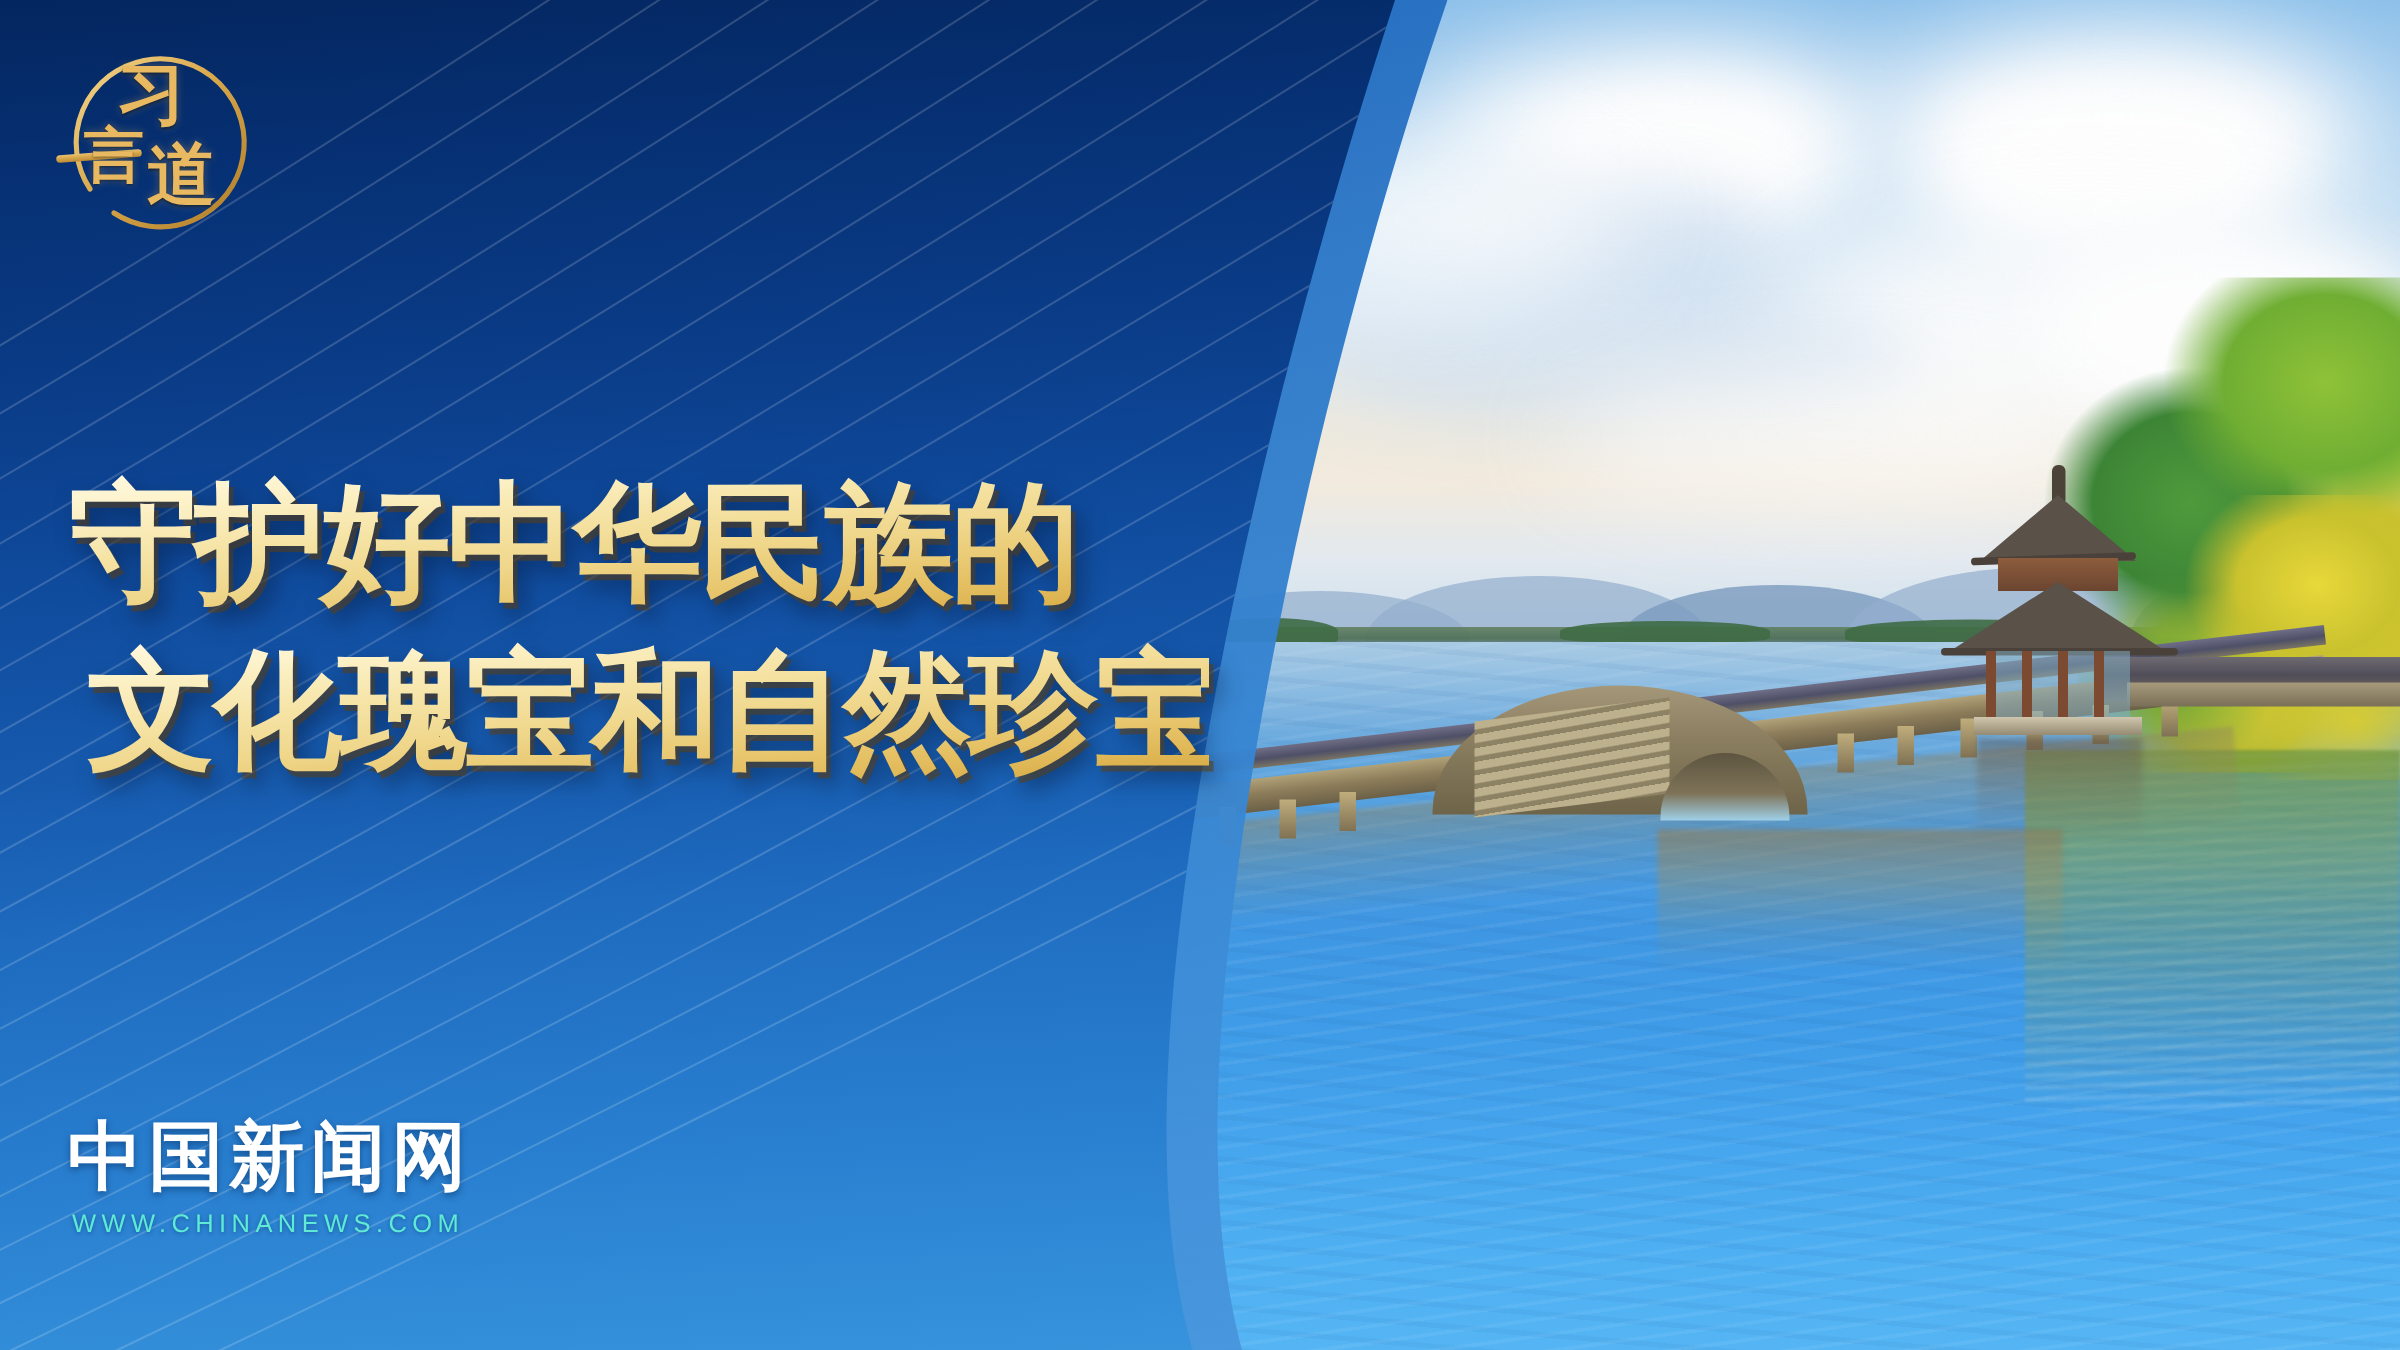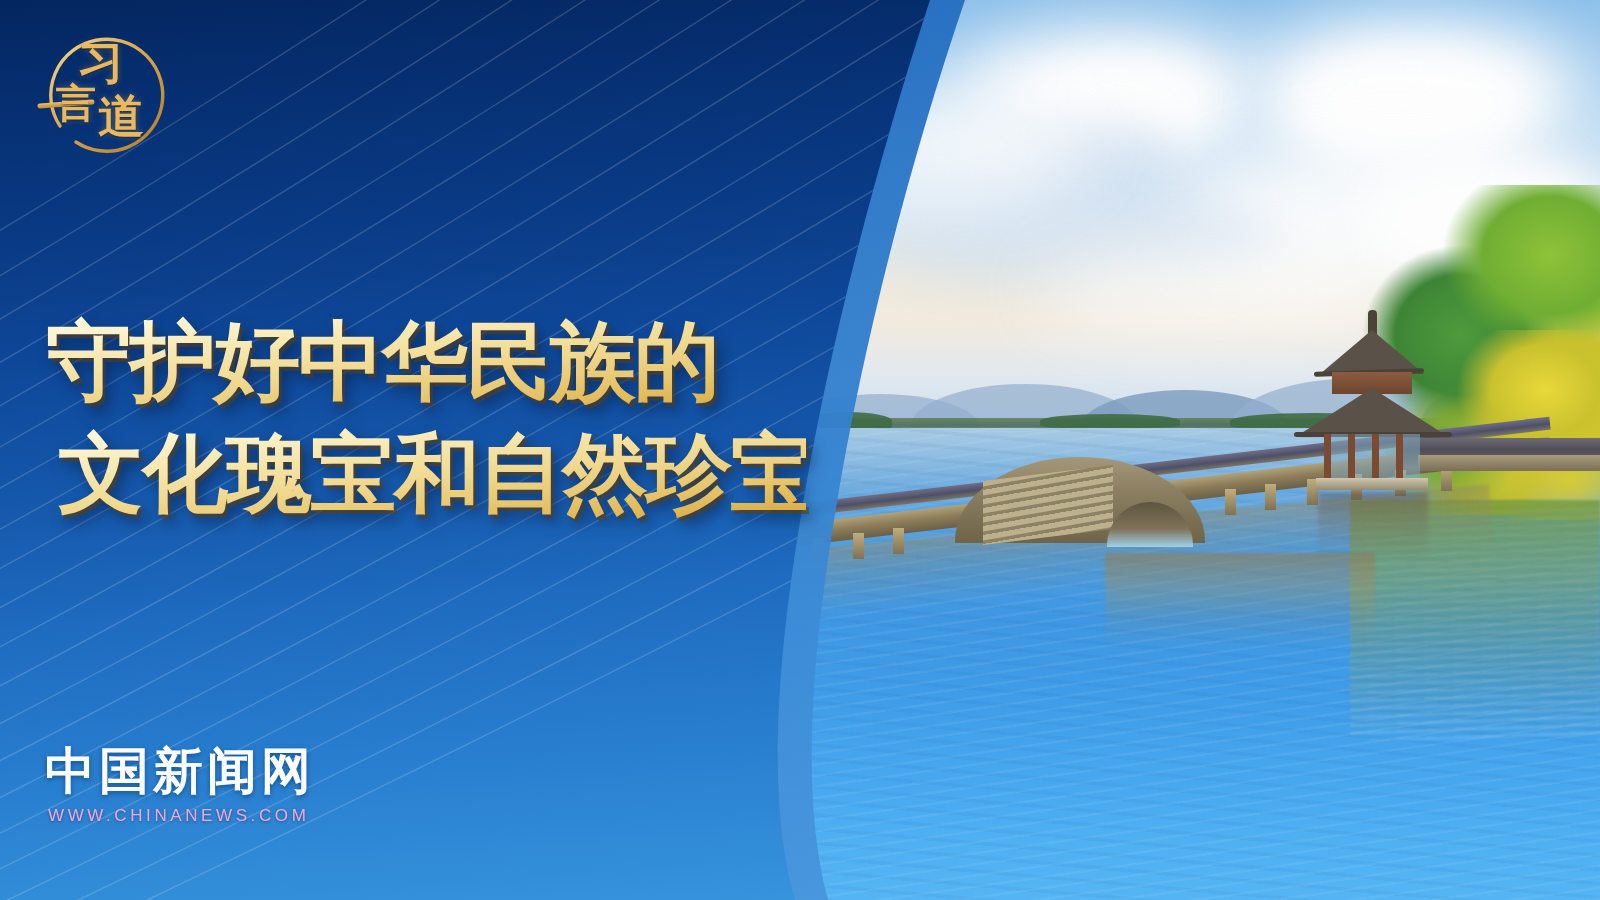--- a/index.html
+++ b/index.html
@@ -324,21 +324,21 @@
     font-size:50px;
     line-height:58px;
     letter-spacing:4px;
     color:#ffffff;
     text-shadow:0 2px 5px rgba(0,40,90,.5);
   }
   .cn-url {
     margin-top:6px; margin-left:3px;
     font-size:17px;
     letter-spacing:3.6px;
-    color:#f9a8d4;
+    color:#5eead4;
     font-family:"Liberation Sans", sans-serif;
     text-shadow:0 1px 3px rgba(0,40,90,.45);
   }
 </style>
 </head>
 <body>
 
 <div id="poster">
 
   <div class="photo">

